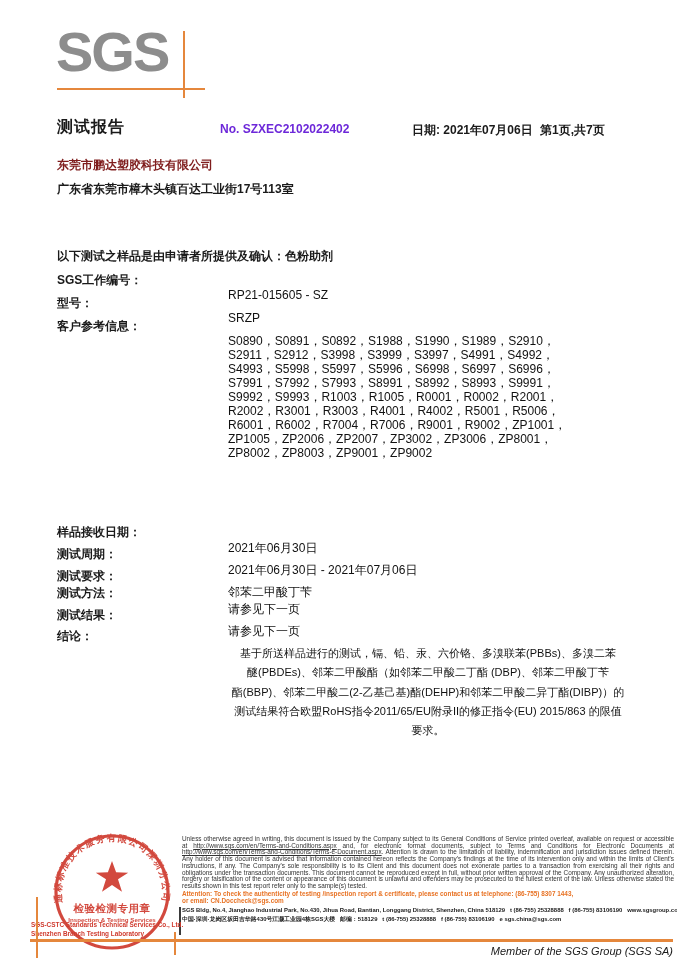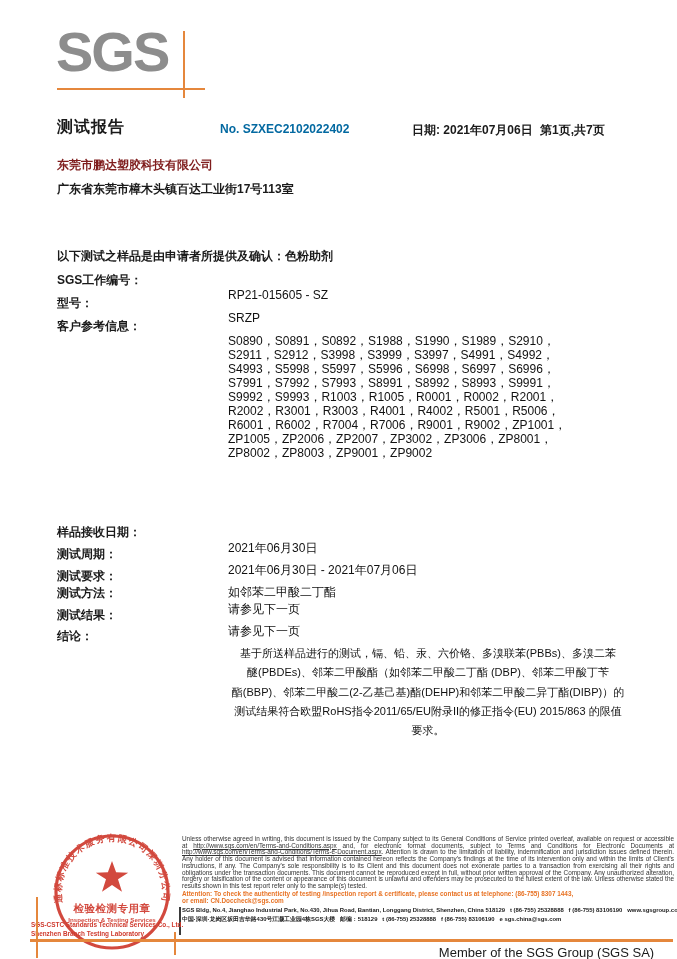--- a/index.html
+++ b/index.html
@@ -11,21 +11,21 @@
   .abs{position:absolute;}
 
   
   .logo-text{left:56px;top:24px;font-size:56px;font-weight:700;color:#8d8d8d;
     letter-spacing:-2px;line-height:1;}
   .logo-vline{left:183px;top:31px;width:2px;height:67px;background:#e5873c;}
   .logo-hline{left:57px;top:88px;width:148px;height:2px;background:#e5873c;}
 
   
   .title{left:57px;top:117px;font-size:16px;font-weight:700;color:#1a1a1a;letter-spacing:1px;}
-  .rep-no{left:220px;top:122px;font-size:12px;font-weight:700;color:#0369a1;}
+  .rep-no{left:220px;top:122px;font-size:12px;font-weight:700;color:#6d28d9;}
   .rep-date{left:412px;top:122px;font-size:12px;font-weight:700;color:#1a1a1a;}
   .rep-page{left:520px;top:122px;font-size:12px;font-weight:700;color:#1a1a1a;padding-left:20px;}
 
   .client-name{left:57px;top:157px;font-size:12px;font-weight:700;color:#7f1d1d;}
   .client-addr{left:57px;top:181px;font-size:12px;font-weight:700;color:#1a1a1a;}
 
   .intro{left:57px;top:248px;font-size:12px;font-weight:700;color:#1a1a1a;text-align:right;}
 
   
   .frow{left:57px;width:600px;font-size:12px;color:#1a1a1a;}
@@ -42,21 +42,21 @@
   .attn{font-size:6.4px;line-height:6.9px;font-weight:700;margin:0;}
   .attn, .attn .u{color:#e87325;}
   .addr{font-size:5.9px;line-height:8.8px;color:#222;white-space:pre;margin:2px 0 0 0;font-weight:700;}
 
   .divider{left:179px;top:907px;width:1.5px;height:28px;background:#3a3a3a;}
   .stamp-co{left:31px;top:920px;width:156px;font-size:6.4px;line-height:9px;
     color:#cf3a2e;font-weight:700;}
   .rule{left:30px;top:939px;width:643px;height:2.5px;background:#e5873c;}
   .tick-left{left:36px;top:897px;width:2px;height:61px;background:#e5873c;}
   .tick-mid{left:174px;top:932px;width:2px;height:23px;background:#e5873c;}
-  .member{left:420px;top:945px;width:253px;font-size:13px;color:#1a1a1a;text-align:center;}
+  .member{left:420px;top:945px;width:253px;font-size:11px;color:#1a1a1a;text-align:right;font-style:italic;}
 
   .stamp{left:50px;top:831px;opacity:0.92;}
 </style>
 </head>
 <body>
 
 <div>
 
   <div class="abs logo-text">SGS</div>
   <div class="abs logo-vline"></div>
@@ -95,21 +95,21 @@
   <div class="abs frow" style="top:524px">
     <span class="flabel">样品接收日期：</span>
     <span class="fvalue">2021年06月30日</span>
   </div>
   <div class="abs frow" style="top:546px">
     <span class="flabel">测试周期：</span>
     <span class="fvalue">2021年06月30日 - 2021年07月06日</span>
   </div>
   <div class="abs frow" style="top:568px">
     <span class="flabel">测试要求：</span>
-    <span class="fvalue">如邻苯二甲酸二丁酯</span>
+    <span class="fvalue">邻苯二甲酸丁苄</span>
   </div>
   <div class="abs frow" style="top:585px">
     <span class="flabel">测试方法：</span>
     <span class="fvalue">请参见下一页</span>
   </div>
   <div class="abs frow" style="top:607px">
     <span class="flabel">测试结果：</span>
     <span class="fvalue">请参见下一页</span>
   </div>
   <div class="abs frow conclusion" style="top:628px">

